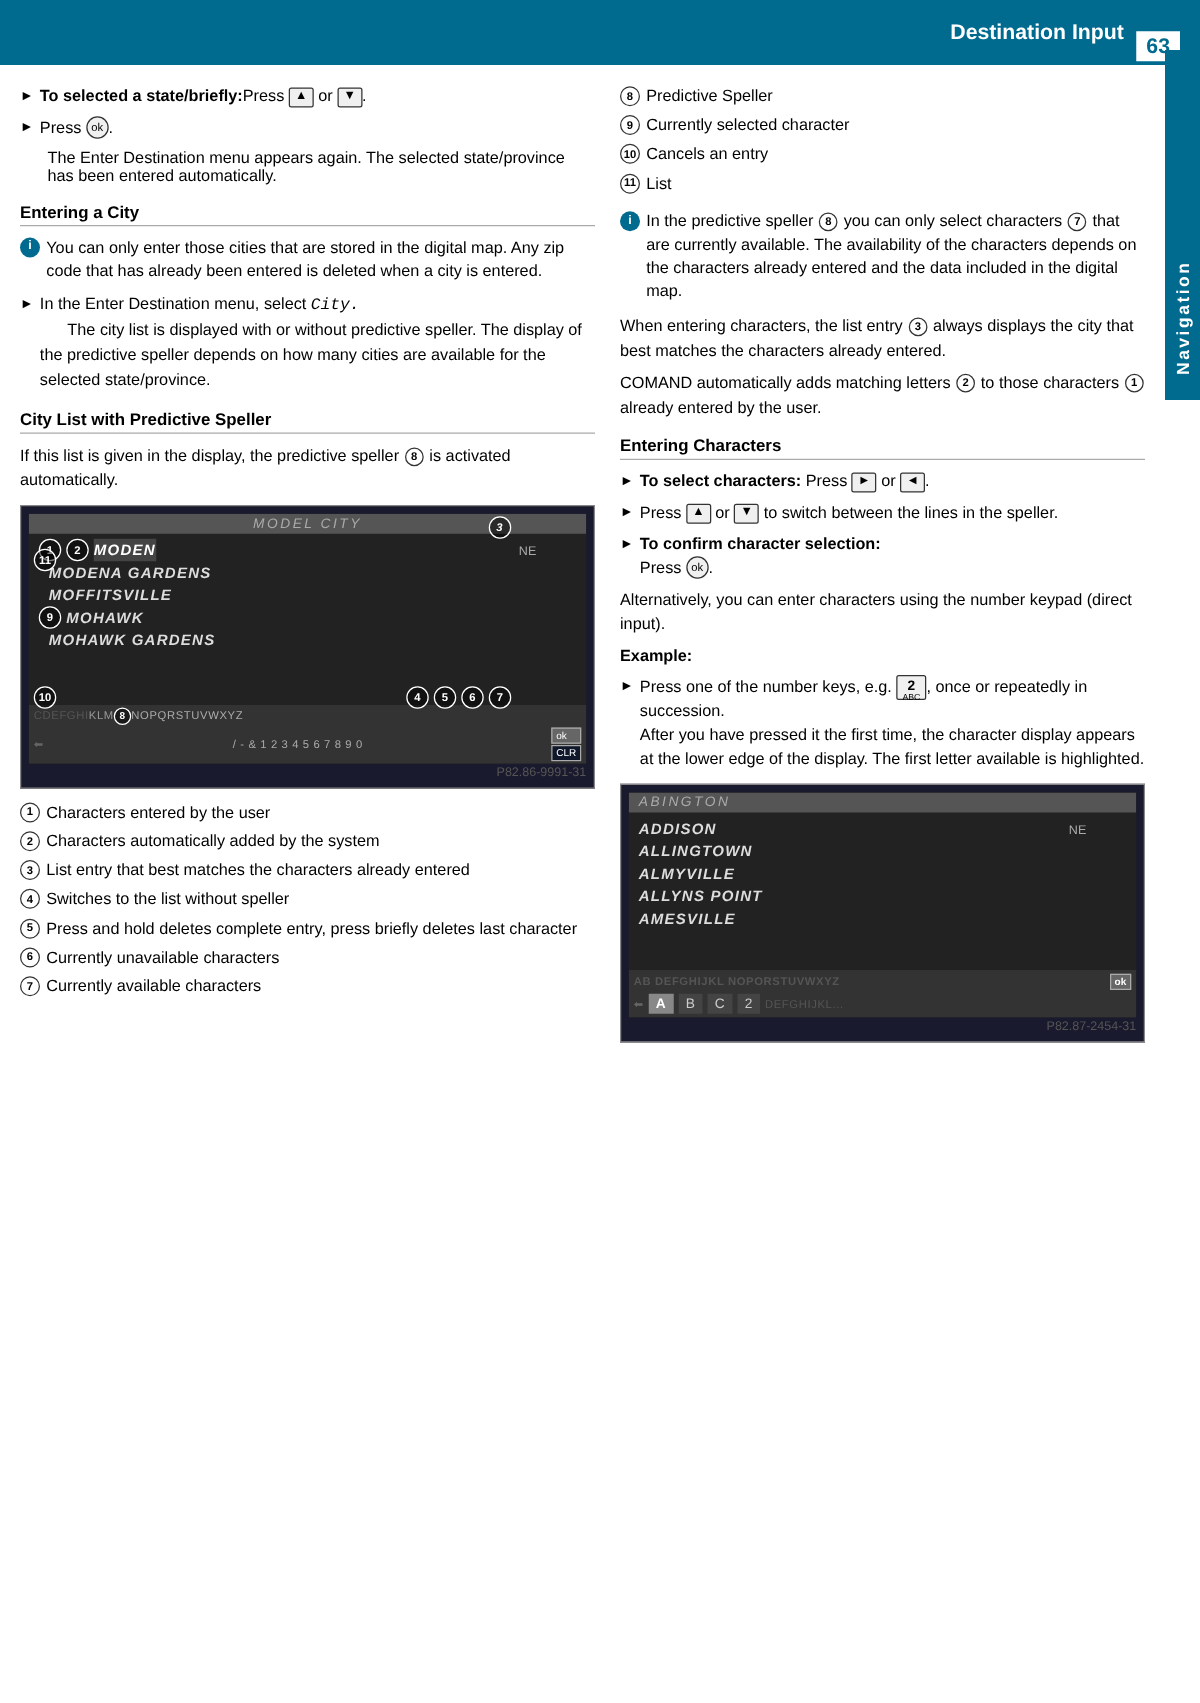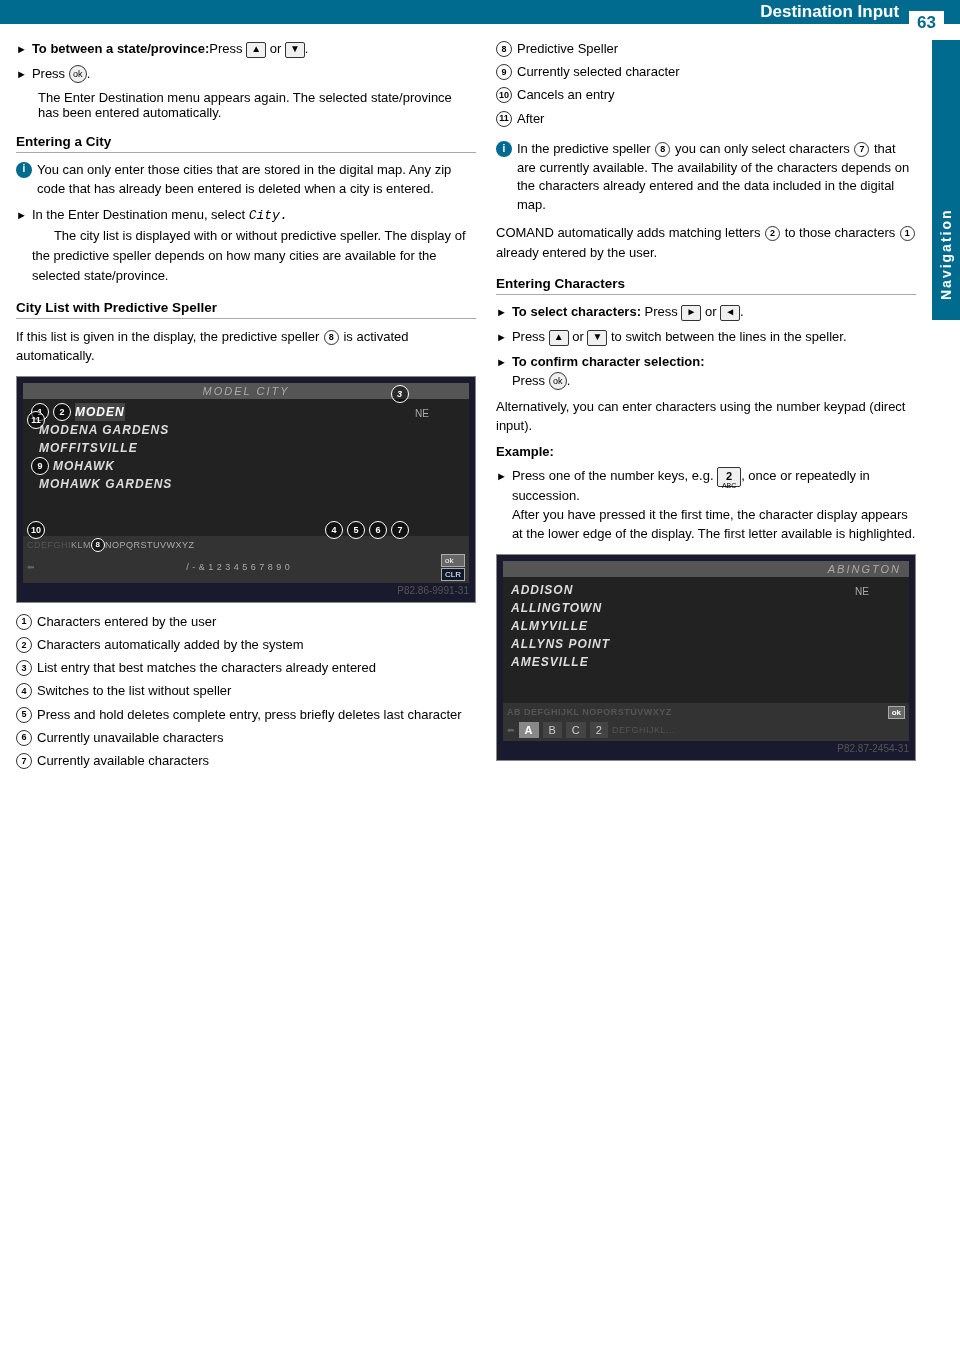--- a/index.html
+++ b/index.html
@@ -13,21 +13,21 @@
     }
 
     
     .header {
       background: #006b8f;
       color: #fff;
       display: flex;
       justify-content: flex-end;
       align-items: center;
       padding: 8px 16px;
-      height: 24px;
+      height: 52px;
     }
     .header-title {
       font-size: 17px;
       font-weight: bold;
       flex: 1;
       text-align: right;
       padding-right: 10px;
     }
     .page-number {
       background: #fff;
@@ -271,21 +271,21 @@
       position: relative;
       overflow: hidden;
     }
     .ss2-header {
       background: #555;
       color: #ccc;
       font-size: 11px;
       padding: 2px 8px;
       font-style: italic;
       letter-spacing: 1px;
-      text-align: right;
+      text-align: left;
     }
     .ss2-list {
       padding: 0 8px;
     }
     .ss2-list-item {
       padding: 2px 0;
       color: #ddd;
       font-size: 12px;
       font-weight: bold;
       font-style: italic;
@@ -321,21 +321,21 @@
 <div class="side-tab">Navigation</div>
 
 <div class="content">
 
   <div class="left-col">
 
     <div>
       <div class="bullet-item">
         <span class="bullet-arrow">►</span>
         <span>
-          <span class="bold">To between a state/province:</span>Press
+          <span class="bold">To selected a state/briefly:</span>Press
           <span class="key-btn">▲</span>
           or
           <span class="key-btn">▼</span>.
         </span>
       </div>
       <div class="bullet-item">
         <span class="bullet-arrow">►</span>
         <span>
           Press <span class="key-btn-ok">ok</span>.
         </span>
@@ -464,31 +464,34 @@
       <div class="legend-item">
         <span class="circle-num">9</span>
         <span>Currently selected character</span>
       </div>
       <div class="legend-item">
         <span class="circle-num">10</span>
         <span>Cancels an entry</span>
       </div>
       <div class="legend-item">
         <span class="circle-num">11</span>
-        <span>After</span>
+        <span>List</span>
       </div>
     </div>
 
     <div class="info-block" style="margin-top:12px;">
       <span class="info-icon">i</span>
       <span>
         In the predictive speller <span class="circle-num-inline">8</span> you can only select characters <span class="circle-num-inline">7</span> that are currently available. The availability of the characters depends on the characters already entered and the data included in the digital map.
       </span>
     </div>
 
+    <p>
+      When entering characters, the list entry <span class="circle-num-inline">3</span> always displays the city that best matches the characters already entered.
+    </p>
     <p>
       COMAND automatically adds matching letters <span class="circle-num-inline">2</span> to those characters <span class="circle-num-inline">1</span> already entered by the user.
     </p>
 
     <div class="section-heading">Entering Characters</div>
 
     <div class="bullet-item">
       <span class="bullet-arrow">►</span>
       <span>
         <span class="bold">To select characters:</span> Press

